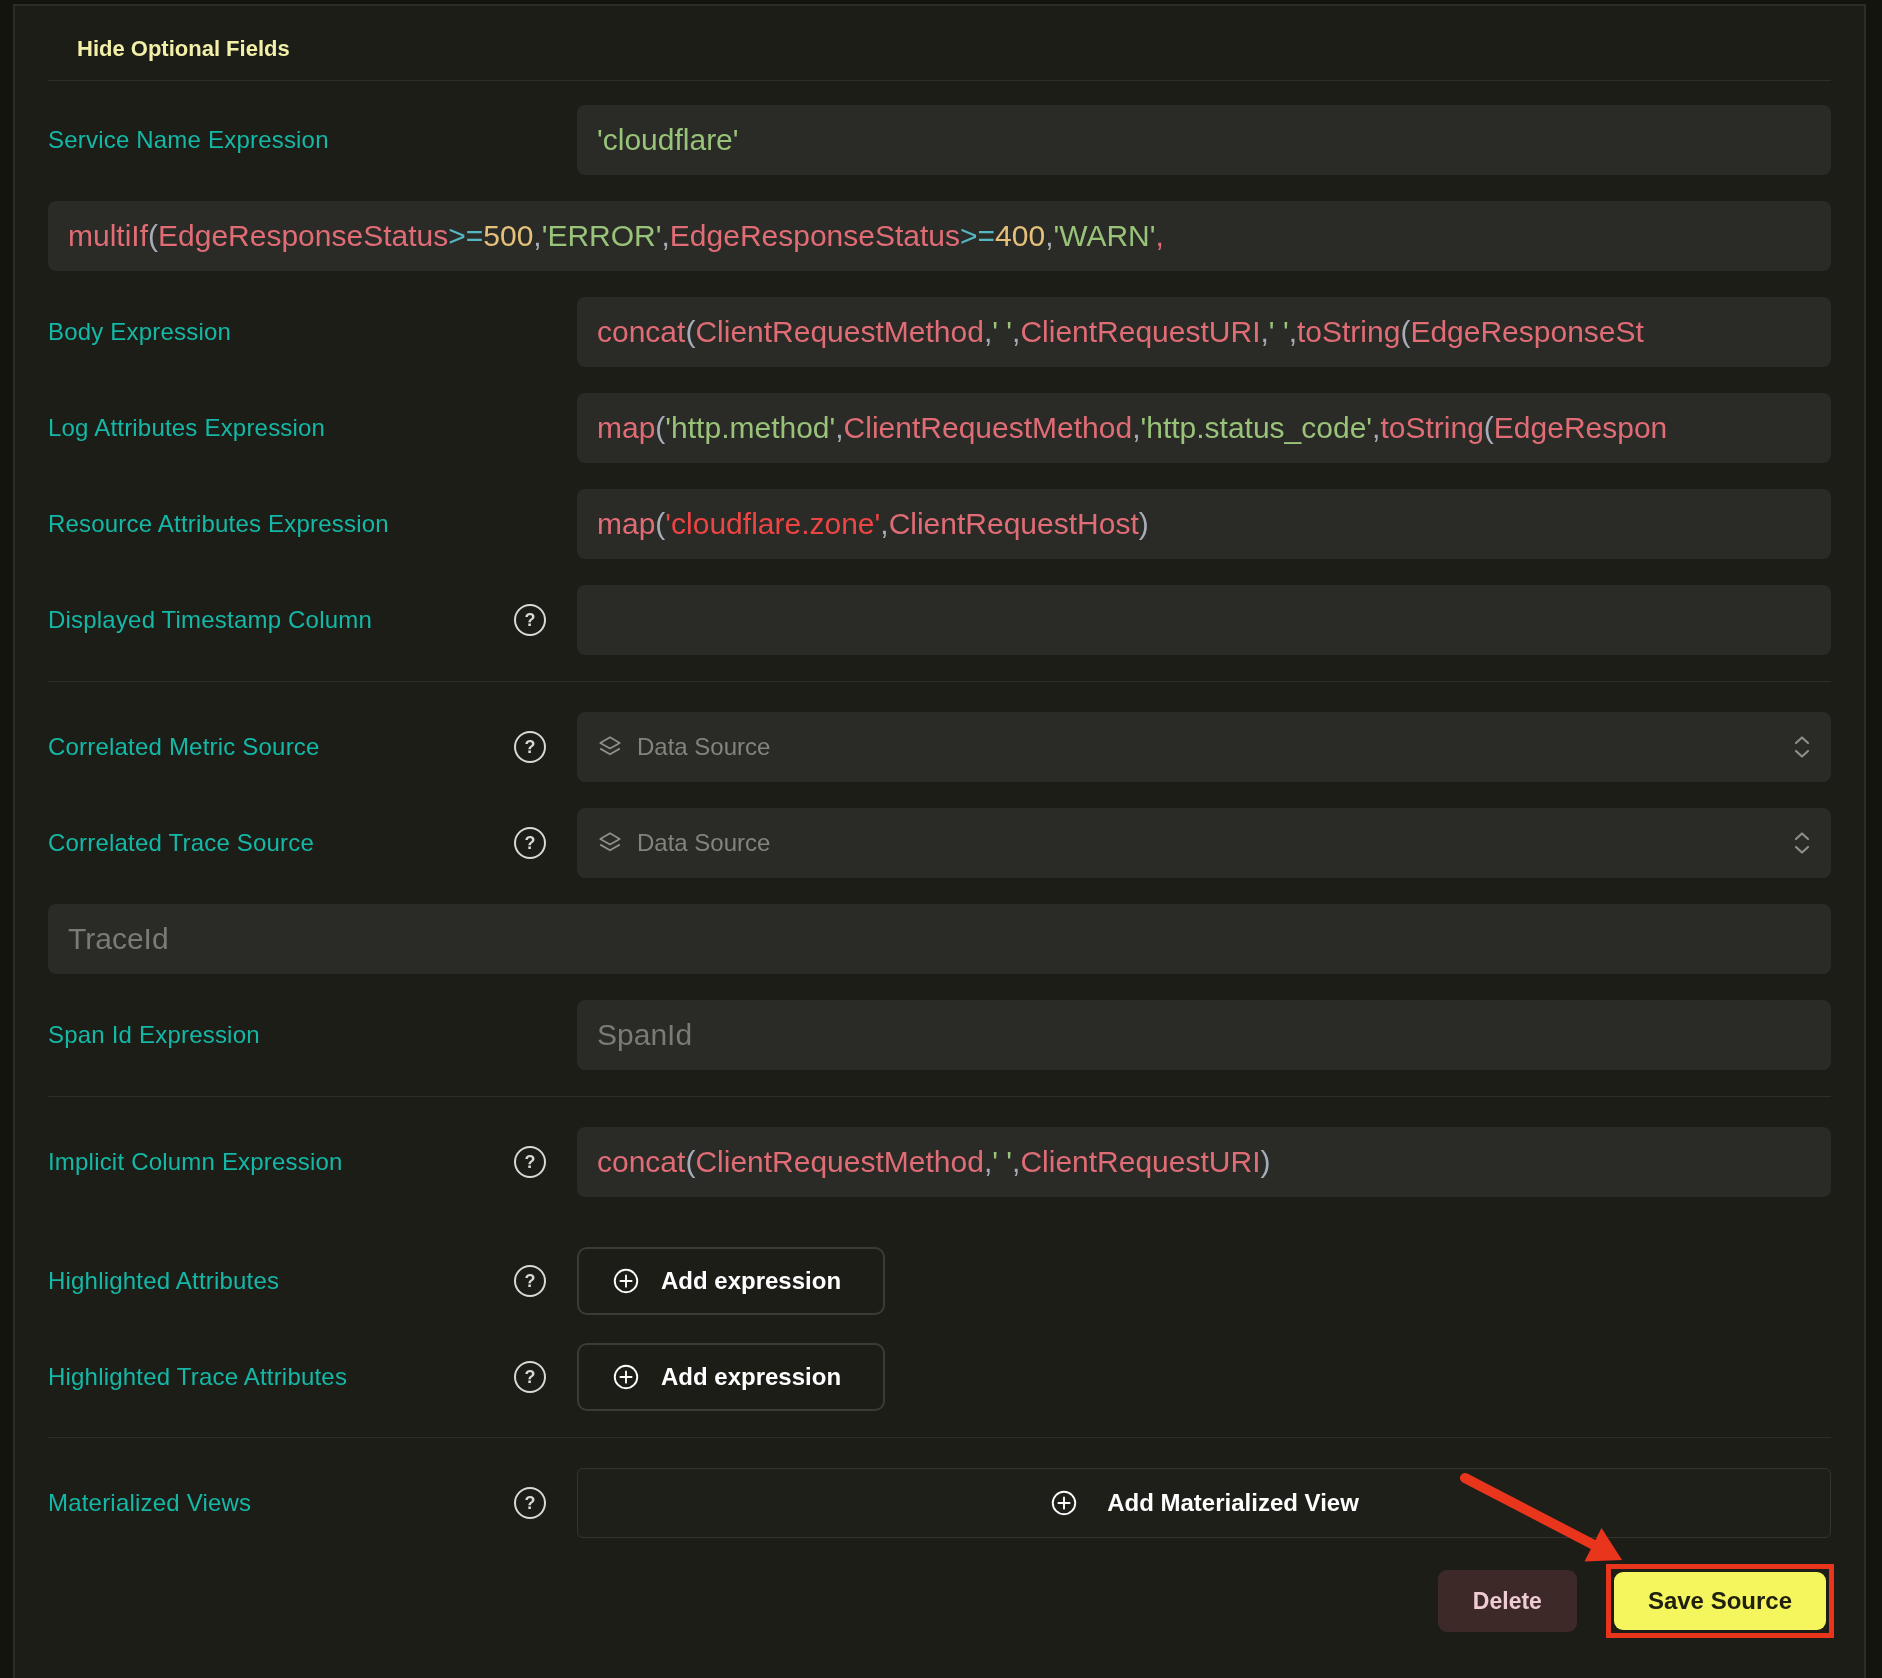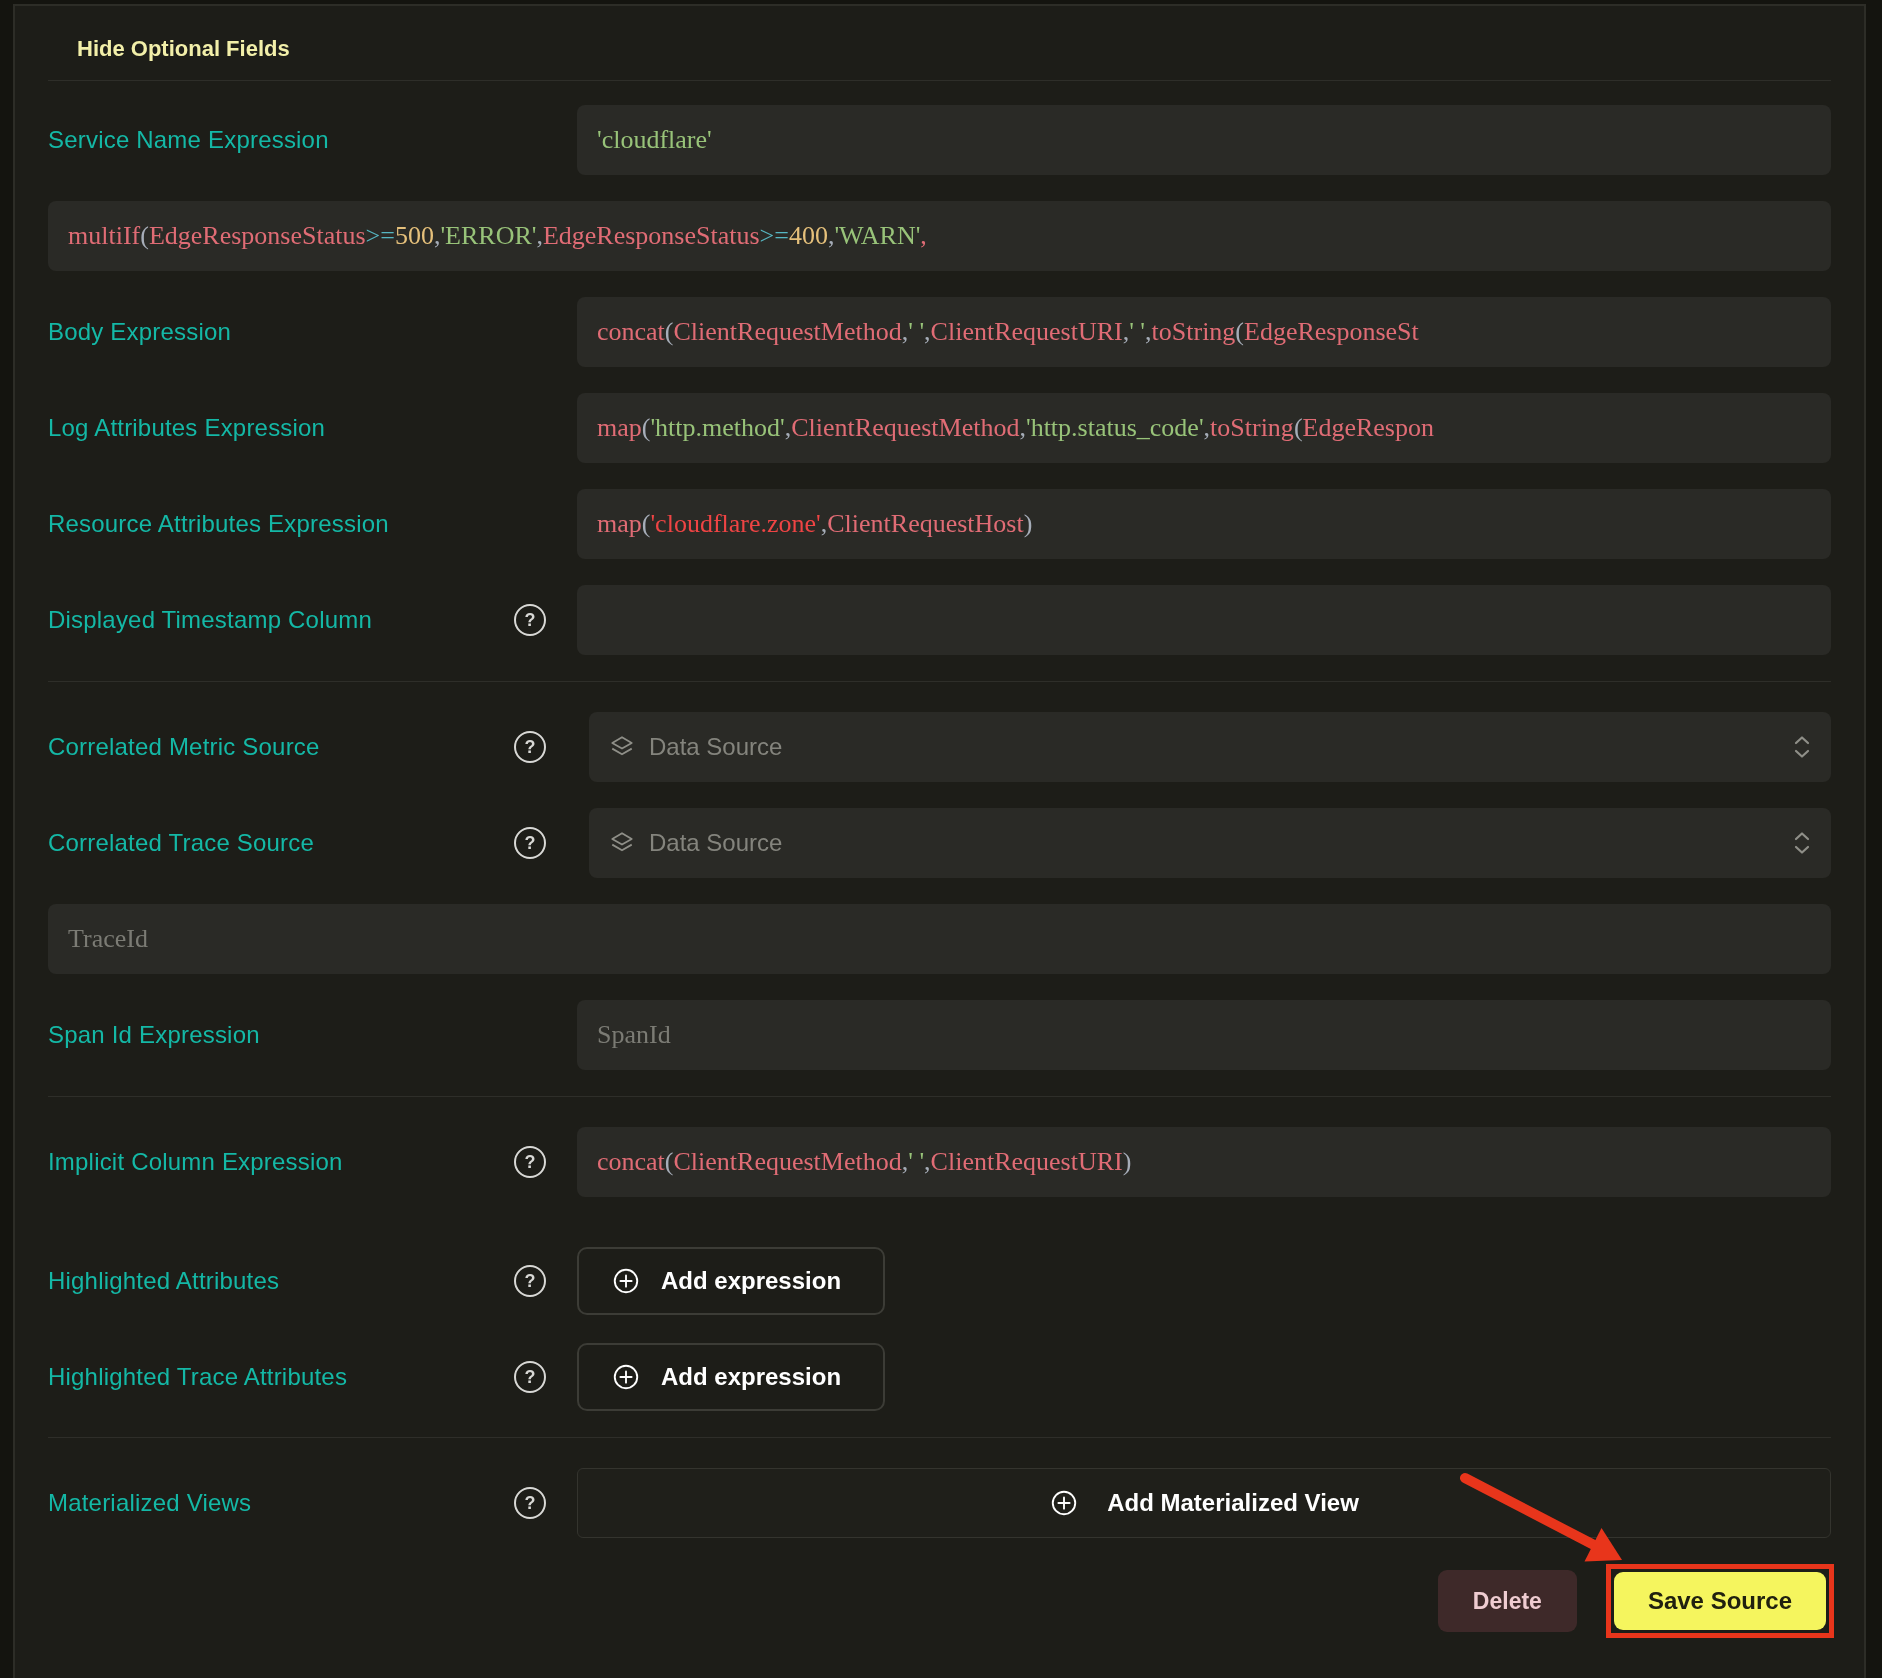--- a/index.html
+++ b/index.html
@@ -75,34 +75,33 @@
     border-radius:8px;
     display:flex;
     align-items:center;
     padding:0 20px;
     box-sizing:border-box;
     white-space:nowrap;
     overflow:hidden;
     cursor:text;
   }
   .input.code, .input.mono-ph{
-    font-family:Liberation Serif, serif;
-    font-size:26px;
+    font-family:Liberation Sans, sans-serif;
+    font-size:30px;
   }
   .input.mono-ph{color:#7b7b74;}
   .select{
     height:70px;
     background:#2a2a26;
     border-radius:8px;
     display:flex;
     align-items:center;
     padding:0 18px 0 20px;
     box-sizing:border-box;
     cursor:pointer;
-    margin-left:12px;
   }
   .select .ph{
     font-size:24px;
     color:#84847d;
     margin-left:14px;
     flex:1;
   }
   .icon{display:inline-flex;align-items:center;justify-content:center;}
   .btn-add{
     display:inline-flex;

